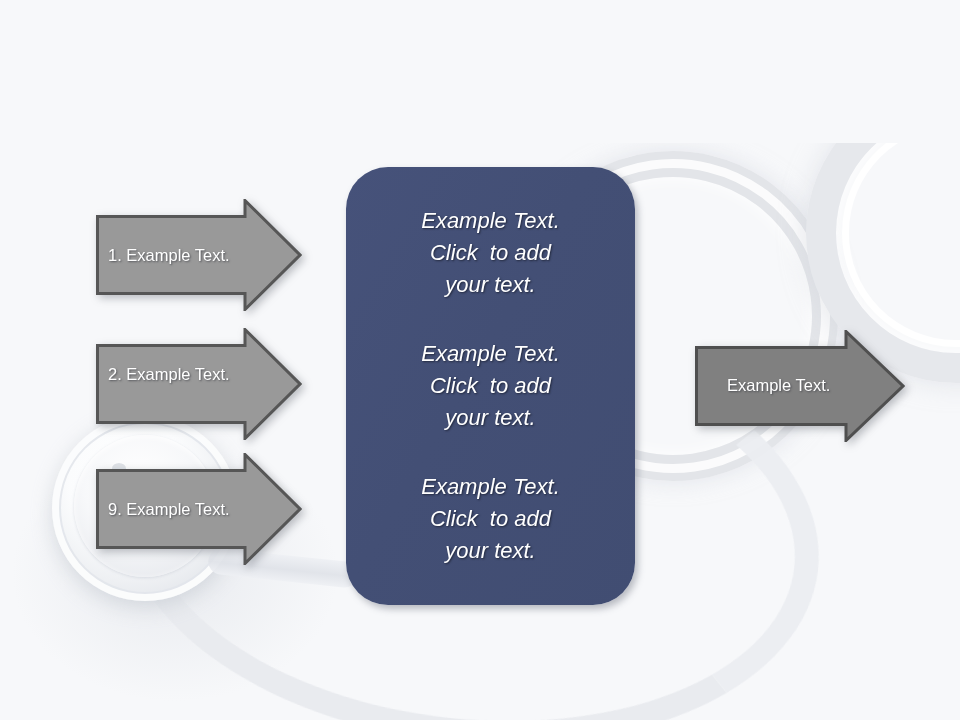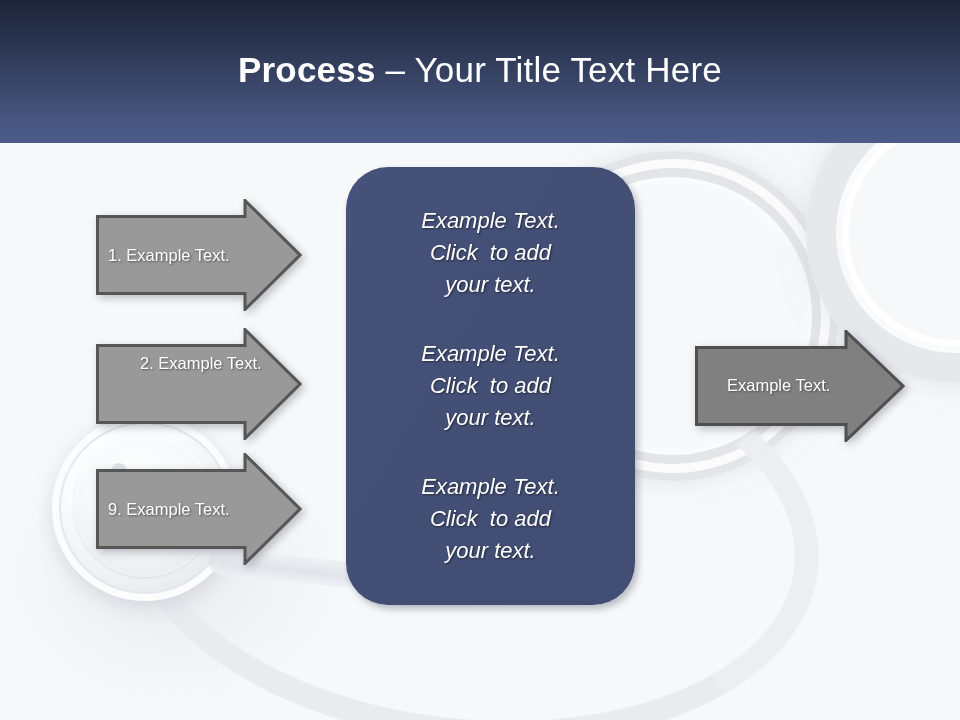--- a/index.html
+++ b/index.html
@@ -246,39 +246,34 @@
 
   <div class="bg-layer">
     <div class="soft-shadow-bl"></div>
     <div class="tube-ring-a"></div>
     <div class="tube-ring-b"></div>
     <div class="tube-sweep"></div>
     <div class="chest-disc"></div>
     <div class="chest-stem"></div>
   </div>
 
-  <div class="title-bar">
-    <div class="title-text">
-      <span class="title-strong">Process</span><span class="title-rest"> – Your Title Text Here</span>
-    </div>
-  </div>
 
   <div class="arrow" style="left:96px; top:199px;">
     <svg width="206" height="112" viewBox="0 0 206 112" xmlns="http://www.w3.org/2000/svg">
       <polygon points="1.5,17.5 149,17.5 149,1.5 204,56 149,110.5 149,94.5 1.5,94.5" fill="#999999" stroke="#565656" stroke-width="3" stroke-linejoin="miter"></polygon>
     </svg>
   </div>
   <div class="arrow-label" style="left:108px; top:245px;">1. Example Text.</div>
 
   <div class="arrow" style="left:96px; top:328px;">
     <svg width="206" height="112" viewBox="0 0 206 112" xmlns="http://www.w3.org/2000/svg">
       <polygon points="1.5,17.5 149,17.5 149,1.5 204,56 149,110.5 149,94.5 1.5,94.5" fill="#999999" stroke="#565656" stroke-width="3" stroke-linejoin="miter"></polygon>
     </svg>
   </div>
-  <div class="arrow-label" style="left:108px; top:353px;margin-left:32px;">2. Example Text.</div>
+  <div class="arrow-label" style="left:108px; top:364px;">2. Example Text.</div>
 
   <div class="arrow" style="left:96px; top:453px;">
     <svg width="206" height="112" viewBox="0 0 206 112" xmlns="http://www.w3.org/2000/svg">
       <polygon points="1.5,17.5 149,17.5 149,1.5 204,56 149,110.5 149,94.5 1.5,94.5" fill="#999999" stroke="#565656" stroke-width="3" stroke-linejoin="miter"></polygon>
     </svg>
   </div>
   <div class="arrow-label" style="left:108px; top:499px;">9. Example Text.</div>
 
   <div class="center-box">
     <div class="box-para">

